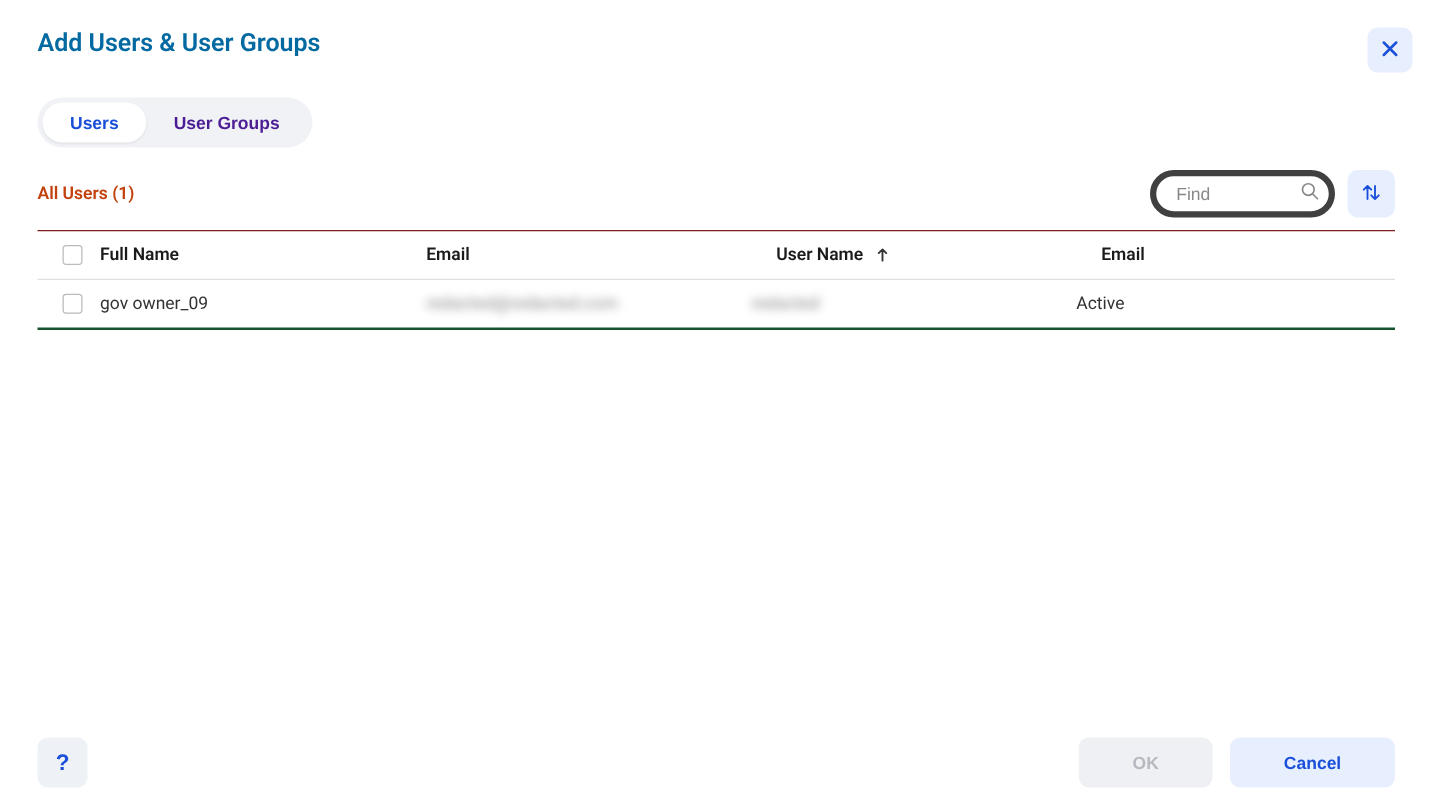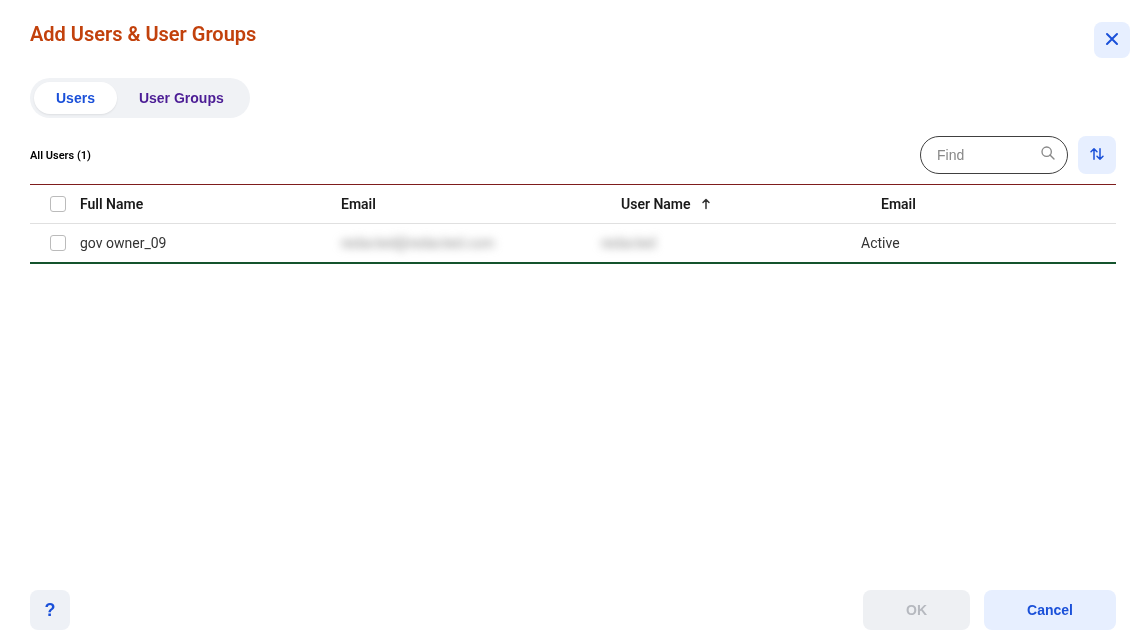--- a/index.html
+++ b/index.html
@@ -23,21 +23,21 @@
     }
     .header {
       display: flex;
       justify-content: space-between;
       align-items: flex-start;
       padding: 22px 16px 0 30px;
     }
     .dialog-title {
       font-size: 20px;
       font-weight: 600;
-      color: #c2410c;
+      color: #0369a1;
     }
     .close-btn {
       width: 36px;
       height: 36px;
       background: #e7efff;
       border-radius: 8px;
       border: none;
       display: flex;
       align-items: center;
       justify-content: center;
@@ -72,38 +72,38 @@
       color: #1a50d9;
       box-shadow: 0 1px 2px rgba(0,0,0,0.08);
     }
     .row-toolbar {
       display: flex;
       justify-content: space-between;
       align-items: center;
       margin: 18px 30px 10px 30px;
     }
     .heading {
-      font-size: 11px;
-      font-weight: 600;
-      color: #000000;
+      font-size: 14px;
+      font-weight: 600;
+      color: #c2410c;
     }
     .right-controls {
       display: flex;
       align-items: center;
       gap: 10px;
     }
     .search-box {
       position: relative;
       display: flex;
       align-items: center;
     }
     .search-input {
       width: 148px;
       height: 38px;
-      border: 1px solid #404040;
+      border: 5px solid #404040;
       border-radius: 19px;
       padding: 0 36px 0 16px;
       font-size: 14px;
       outline: none;
       color: #333;
     }
     .search-input::placeholder {
       color: #888;
     }
     .search-icon {

